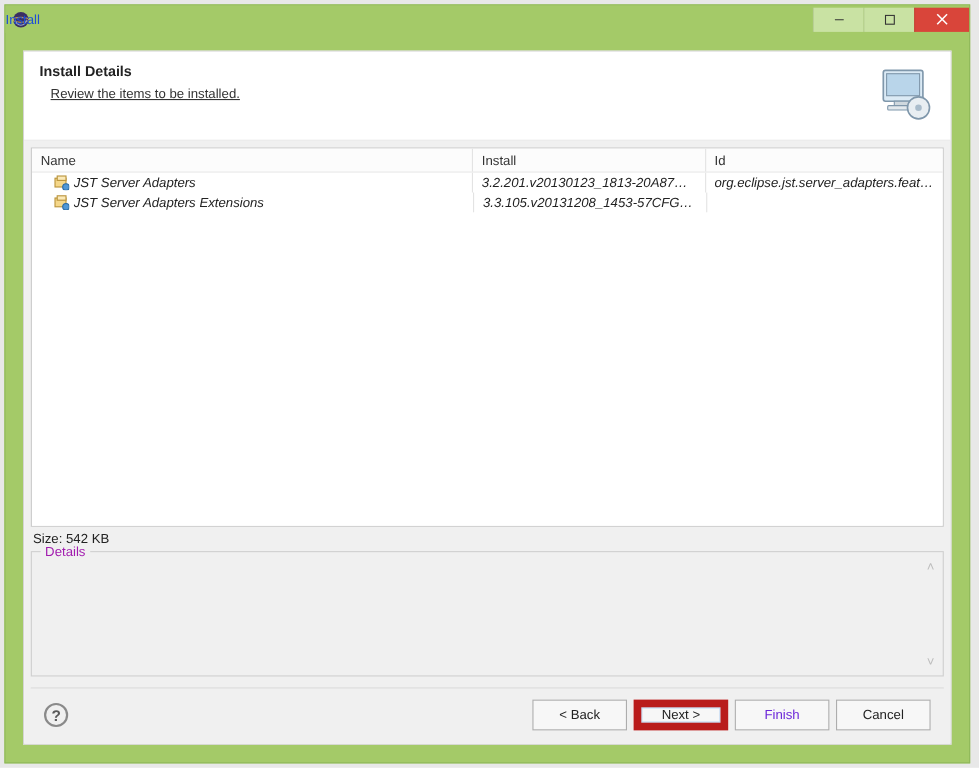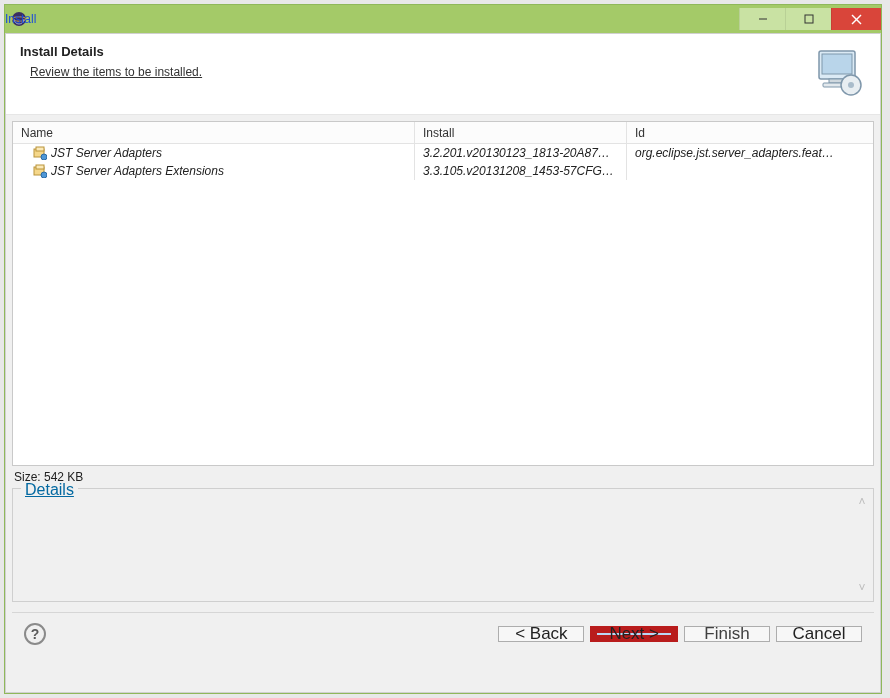--- a/index.html
+++ b/index.html
@@ -47,21 +47,21 @@
     .win-btn {
       width: 46px; height: 22px;
       display: flex; align-items: center; justify-content: center;
       background: #c9e2a3;
       border-left: 1px solid rgba(0,0,0,0.08);
       color: #333;
       font-size: 10px;
     }
     .win-btn.close { background: #d9453a; color: #fff; width: 50px;}
     .dialog-body {
-      margin: 0;
+      margin: 16px;
       flex: 1;
       background: #fff;
       display: flex;
       flex-direction: column;
       border: 1px solid #d0d0d0;
     }
     .header-panel {
       display: flex;
       padding: 10px 14px 14px 14px;
       border-bottom: 1px solid #e6e6e6;
@@ -122,23 +122,22 @@
       padding: 6px 8px;
       background: #f0f0f0;
       height: 114px;
       position: relative;
     }
     .details-label {
       position: absolute;
       top: -8px; left: 8px;
       background: #f0f0f0;
       padding: 0 4px;
-      font-size: 16px;
-      color: #0369a1;
-      text-decoration: underline;
+      font-size: 12px;
+      color: #a21caf;
     }
     .details-scroll {
       position: absolute; right: 2px; top: 6px; bottom: 6px;
       width: 18px; display:flex; flex-direction:column; justify-content:space-between;
       align-items:center; color:#bdbdbd;
     }
     .separator { height:1px; background:#d6d6d6; margin: 10px 0 0 0;}
     .button-bar {
       display: flex;
       align-items: center;
@@ -146,30 +145,30 @@
       background: #f0f0f0;
     }
     .help-icon {
       width: 22px; height: 22px; border-radius: 50%;
       border: 2px solid #8a8a8a; color:#5a5a5a;
       display:flex; align-items:center; justify-content:center;
       font-weight:bold; font-size:14px;
     }
     .btns { margin-left:auto; display:flex; gap:6px;}
     .btn {
-      min-width: 86px; height: 16px;
+      min-width: 86px; height: 28px;
       background: #f7f7f7;
       border: 1px solid #adadad;
-      font-size: 17px;
+      font-size: 12px;
       color: #222;
       display:flex; align-items:center; justify-content:center;
       padding: 0 12px;
     }
     .btn.default { border: 7px solid #b91c1c; box-shadow: 0 0 0 1px #bcd6f3 inset;}
-    .btn.disabled { color: #404040; }
+    .btn.disabled { color: #6d28d9; }
   </style>
 </head>
 <body>
 
 <div class="window">
   <div class="titlebar">
     <span class="titlebar-icon">
       <svg width="16" height="16" viewBox="0 0 16 16">
         <circle cx="8" cy="8" r="7" fill="#3b2f63"></circle>
         <ellipse cx="8" cy="8" rx="7" ry="2.2" fill="none" stroke="#c9a14a" stroke-width="1"></ellipse>

